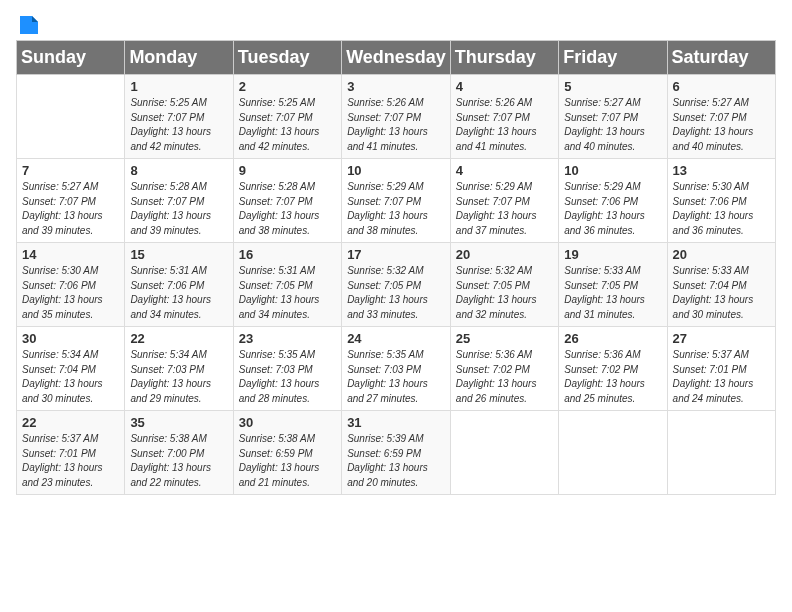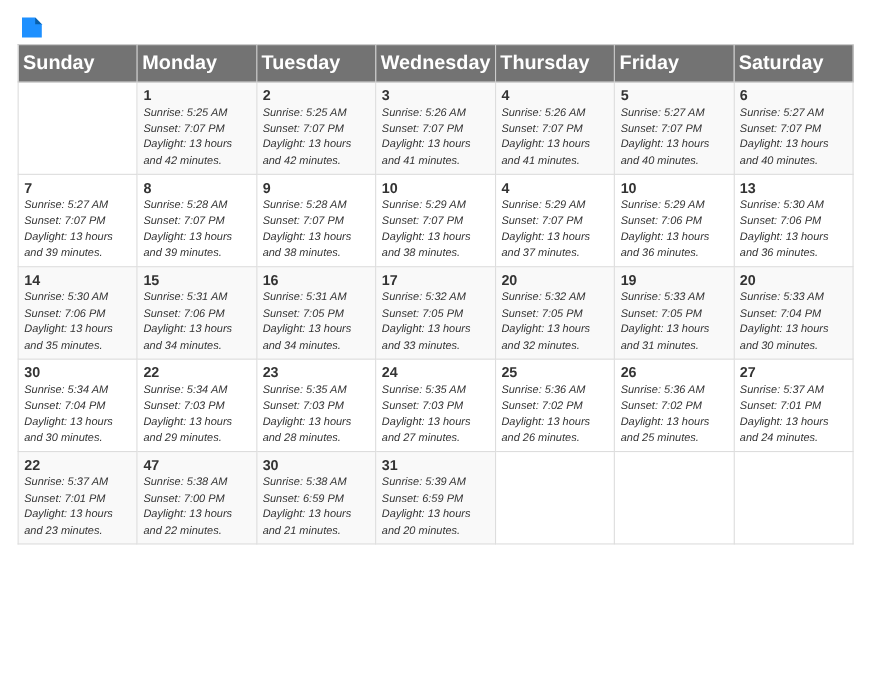--- a/index.html
+++ b/index.html
@@ -240,21 +240,21 @@
           <span class="day-num">27</span>
           <div class="day-info">Sunrise: 5:37 AM<br>Sunset: 7:01 PM<br>Daylight: 13 hours and 24 minutes.</div>
         </td>
       </tr>
       <tr>
         <td>
           <span class="day-num">22</span>
           <div class="day-info">Sunrise: 5:37 AM<br>Sunset: 7:01 PM<br>Daylight: 13 hours and 23 minutes.</div>
         </td>
         <td>
-          <span class="day-num">47</span>
+          <span class="day-num">35</span>
           <div class="day-info">Sunrise: 5:38 AM<br>Sunset: 7:00 PM<br>Daylight: 13 hours and 22 minutes.</div>
         </td>
         <td>
           <span class="day-num">30</span>
           <div class="day-info">Sunrise: 5:38 AM<br>Sunset: 6:59 PM<br>Daylight: 13 hours and 21 minutes.</div>
         </td>
         <td>
           <span class="day-num">31</span>
           <div class="day-info">Sunrise: 5:39 AM<br>Sunset: 6:59 PM<br>Daylight: 13 hours and 20 minutes.</div>
         </td>

